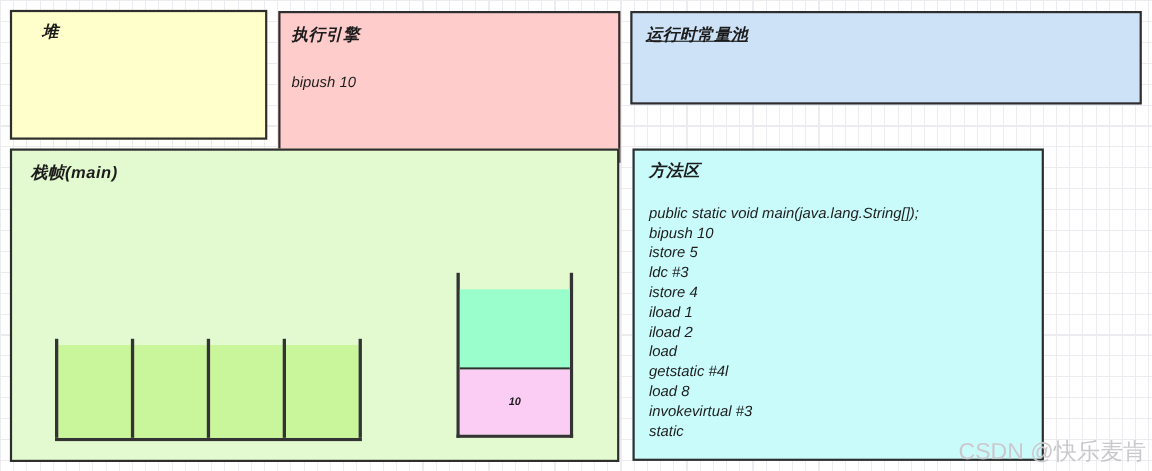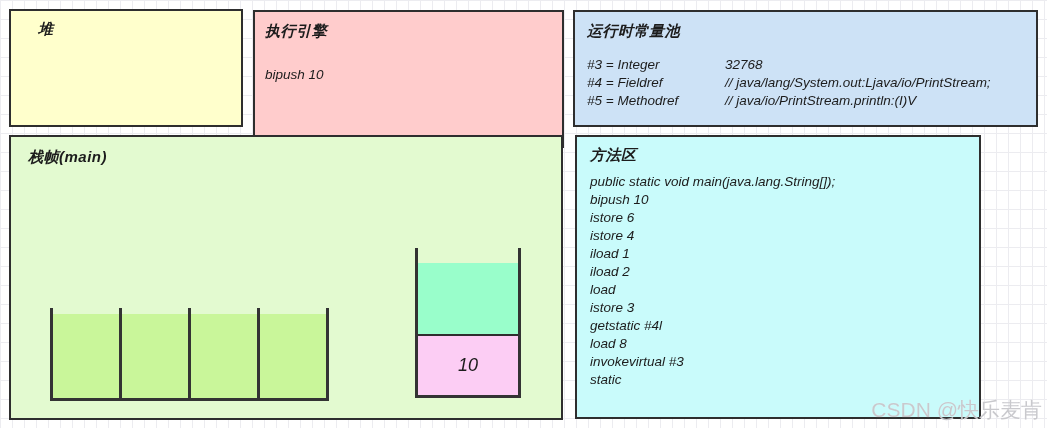--- a/index.html
+++ b/index.html
@@ -21,30 +21,30 @@
     border: 2px solid #2e2e2e;
     font-style: italic;
   }
   .panel-title {
     font-weight: bold; font-size: 15px; font-style: italic;
     letter-spacing: 0.5px;
   }
   
   .heap   { left: 9px;   top: 9px;  width: 234px; height: 118px; padding: 9px 0 0 27px; }
   .engine { left: 253px; top: 10px; width: 311px; height: 138px; padding: 10px 0 0 10px; }
-  .pool   { left: 573px; top: 10px; width: 465px; height: 117px; padding: 10px 0 0 12px; }
+  .pool   { left: 573px; top: 10px; width: 465px; height: 85px; padding: 10px 0 0 12px; text-decoration: underline; }
   .engine-instr { margin-top: 26px; font-size: 13.5px; }
   .pool-rows { margin-top: 15px; font-size: 13.5px; line-height: 18px; }
   .pool-row { display: flex; }
   .pool-row .k { width: 138px; flex: none; }
   .pool-row .v { flex: 1; white-space: nowrap; }
   
   .frame  { left: 9px;   top: 135px; width: 554px; height: 285px; padding: 11px 0 0 17px; }
-  .method { left: 575px; top: 135px; width: 406px; height: 284px; padding: 9px 0 0 13px; }
-  .method-lines { margin-top: 8px; font-size: 13.5px; line-height: 18px; }
+  .method { left: 575px; top: 135px; width: 374px; height: 284px; padding: 9px 0 0 13px; }
+  .method-lines { margin-top: 20px; font-size: 13.5px; line-height: 18px; }
   
   .lv {
     position: absolute; left: 39px; top: 171px;
     width: 279px; height: 90px;
     border-bottom: 3px solid #333;
     display: flex;
   }
   .lv-cell {
     flex: 1;
     border-left: 3px solid #333;
@@ -60,21 +60,21 @@
     display: flex; flex-direction: column;
   }
   .os-gap { height: 15px; flex: none; }
   .os-cell-top {
     height: 71px; flex: none;
     border-bottom: 2px solid #2e2e2e;
   }
   .os-cell-bottom {
     flex: 1;
     display: flex; align-items: center; justify-content: center;
-    font-weight: normal; font-size: 18px; font-style: italic;
+    font-weight: bold; font-size: 10px; font-style: italic;
   }
   
   .watermark {
     position: absolute; right: 5px; bottom: 4px;
     font-style: normal; font-size: 21px;
     color: rgba(198, 198, 202, 0.95);
     text-shadow: 0 0 1px rgba(255,255,255,0.6);
     z-index: 5;
     pointer-events: none;
   }
@@ -88,34 +88,20 @@
     <div class="panel-title">堆</div>
   </div>
 
   <div class="panel engine" style="background:#ffcccc;">
     <div class="panel-title">执行引擎</div>
     <div class="engine-instr">bipush 10</div>
   </div>
 
   <div class="panel pool" style="background:#cde2f6;">
     <div class="panel-title">运行时常量池</div>
-    <div class="pool-rows">
-      <div class="pool-row">
-        <span class="k">#3 = Integer</span>
-        <span class="v">32768</span>
-      </div>
-      <div class="pool-row">
-        <span class="k">#4 = Fieldref</span>
-        <span class="v">// java/lang/System.out:Ljava/io/PrintStream;</span>
-      </div>
-      <div class="pool-row">
-        <span class="k">#5 = Methodref</span>
-        <span class="v">// java/io/PrintStream.println:(I)V</span>
-      </div>
-    </div>
   </div>
 
   <div class="panel frame" style="background:#e3fad0;">
     <div class="panel-title">栈帧(main)</div>
 
     <div class="lv">
       <div class="lv-cell"></div>
       <div class="lv-cell"></div>
       <div class="lv-cell"></div>
       <div class="lv-cell"></div>
@@ -126,26 +112,26 @@
       <div class="os-cell-top" style="background:#99fecb;"></div>
       <div class="os-cell-bottom" style="background:#fccdf4;">10</div>
     </div>
   </div>
 
   <div class="panel method" style="background:#c9fbfb;">
     <div class="panel-title">方法区</div>
     <div class="method-lines">
       <div>public static void main(java.lang.String[]);</div>
       <div>bipush 10</div>
-      <div>istore 6</div>
+      <div>istore 5</div>
+      <div>ldc #3</div>
       <div>istore 4</div>
       <div>iload 1</div>
       <div>iload 2</div>
       <div>load</div>
-      <div>istore 3</div>
       <div>getstatic #4l</div>
       <div>load 8</div>
       <div>invokevirtual #3</div>
       <div>static</div>
     </div>
   </div>
 
   <div class="watermark">CSDN @快乐麦肯</div>
 
 </div>

